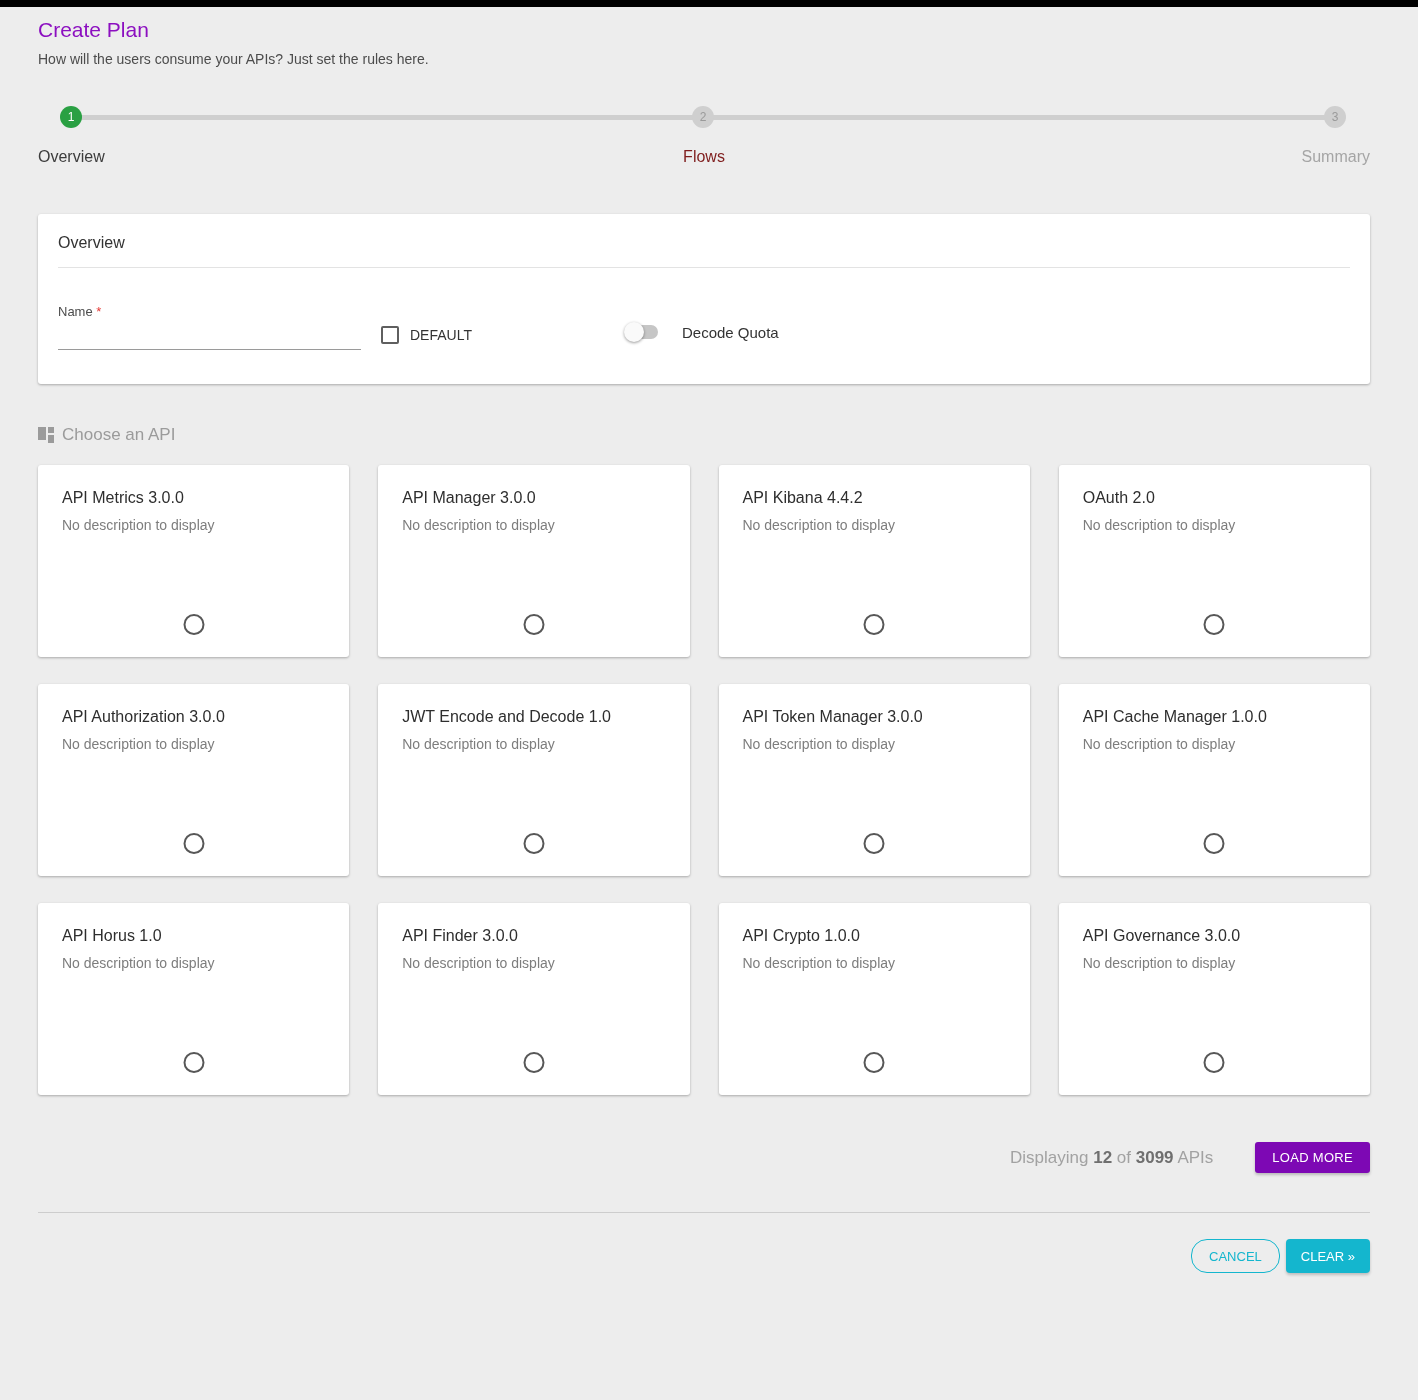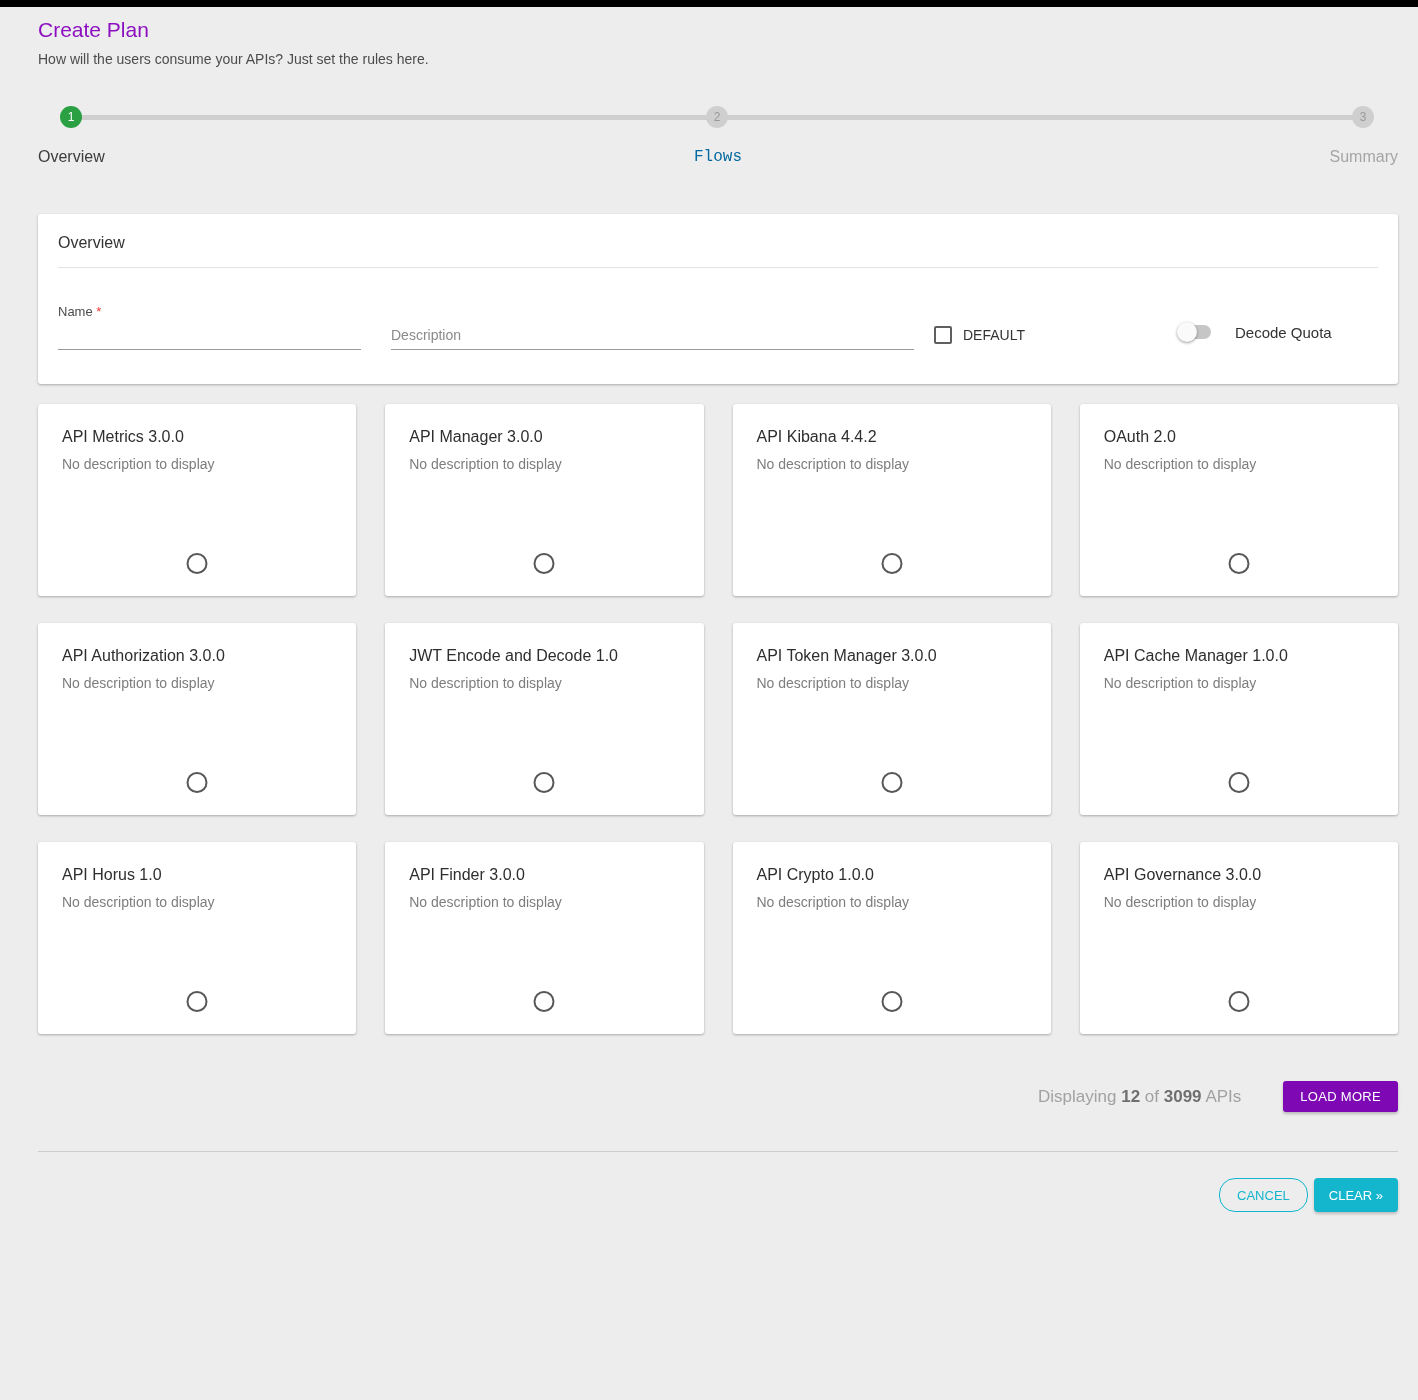--- a/index.html
+++ b/index.html
@@ -4,21 +4,21 @@
 <style>
   * { margin: 0; padding: 0; box-sizing: border-box; }
   html, body { width: 1418px; height: 1400px; }
   body {
     background: #ededed;
     font-family: "Liberation Sans", sans-serif;
     color: #333;
     overflow: hidden;
   }
   .top-edge { height: 7px; background: #000; width: 100%; }
-  .container { padding: 0 20px 0 38px; }
+  .container { padding: 0 48px 0 38px; }
 
   
   .page-title { margin-top: 11px; font-size: 21px; font-weight: 500; color: #8c0fc0; }
   .page-subtitle { margin-top: 9px; font-size: 14px; color: #4c4c4c; }
 
   
   .stepper { position: relative; margin-top: 39px; height: 62px; }
   .stepper-line { position: absolute; top: 9px; left: 33px; right: 35px; height: 5px; background: #cfcfcf; border-radius: 3px; }
   .step-circle {
     position: absolute; top: 0; width: 22px; height: 22px; border-radius: 50%;
@@ -26,21 +26,21 @@
     font-size: 12px; z-index: 1;
   }
   .step-circle.active { background: #2aa043; color: #fff; }
   .step-circle.inactive { background: #cfcfcf; color: #9a9a9a; }
   .step-circle.c1 { left: 22px; }
   .step-circle.c2 { left: calc(50% - 12px); }
   .step-circle.c3 { right: 24px; }
   .step-labels { position: absolute; top: 42px; left: 0; right: 0; font-size: 16px; }
   .step-label { position: absolute; top: 0; white-space: nowrap; }
   .step-label.l1 { left: 0; color: #3c3c3c; }
-  .step-label.l2 { left: 50%; transform: translateX(-50%); color: #0369a1; font-family: Liberation Mono, monospace; }
+  .step-label.l2 { left: 50%; transform: translateX(-50%); color: #7f1d1d; }
   .step-label.l3 { right: 0; color: #a5a5a5; }
 
   
   .card {
     background: #fff; border-radius: 3px;
     box-shadow: 0 1px 3px rgba(0,0,0,.18), 0 1px 2px rgba(0,0,0,.12);
   }
 
   
   .overview-card { margin-top: 46px; padding: 20px 20px 34px 20px; }
@@ -154,37 +154,43 @@
     </div>
   </div>
 
   <div class="card overview-card">
     <div class="overview-heading">Overview</div>
     <div class="overview-form">
       <div class="field name-field">
         <span class="field-label"><span>Name</span> <span class="required">*</span></span>
         <input class="field-input" type="text" style="">
       </div>
-      <div class="field desc-field">
-        <input class="field-input" type="text" placeholder="Description" style="">
-      </div>
       <div class="checkbox-wrap">
         <span class="checkbox-box"></span>
         <span class="checkbox-label">DEFAULT</span>
       </div>
       <div class="toggle-wrap">
         <span class="toggle">
           <span class="toggle-track"></span>
           <span class="toggle-thumb"></span>
         </span>
         <span class="toggle-label">Decode Quota</span>
       </div>
     </div>
   </div>
 
+  <div class="section-heading">
+    <span class="dashboard-icon">
+        <i></i>
+        <i></i>
+        <i></i>
+        <i></i>
+      </span>
+    <span class="section-heading-text">Choose an API</span>
+  </div>
 
 
   <div class="api-grid">
     <div class="card api-card">
       <div class="api-card-title">API Metrics 3.0.0</div>
       <div class="api-card-desc">No description to display</div>
       <span class="api-radio"></span>
     </div>
 
     <div class="card api-card">

